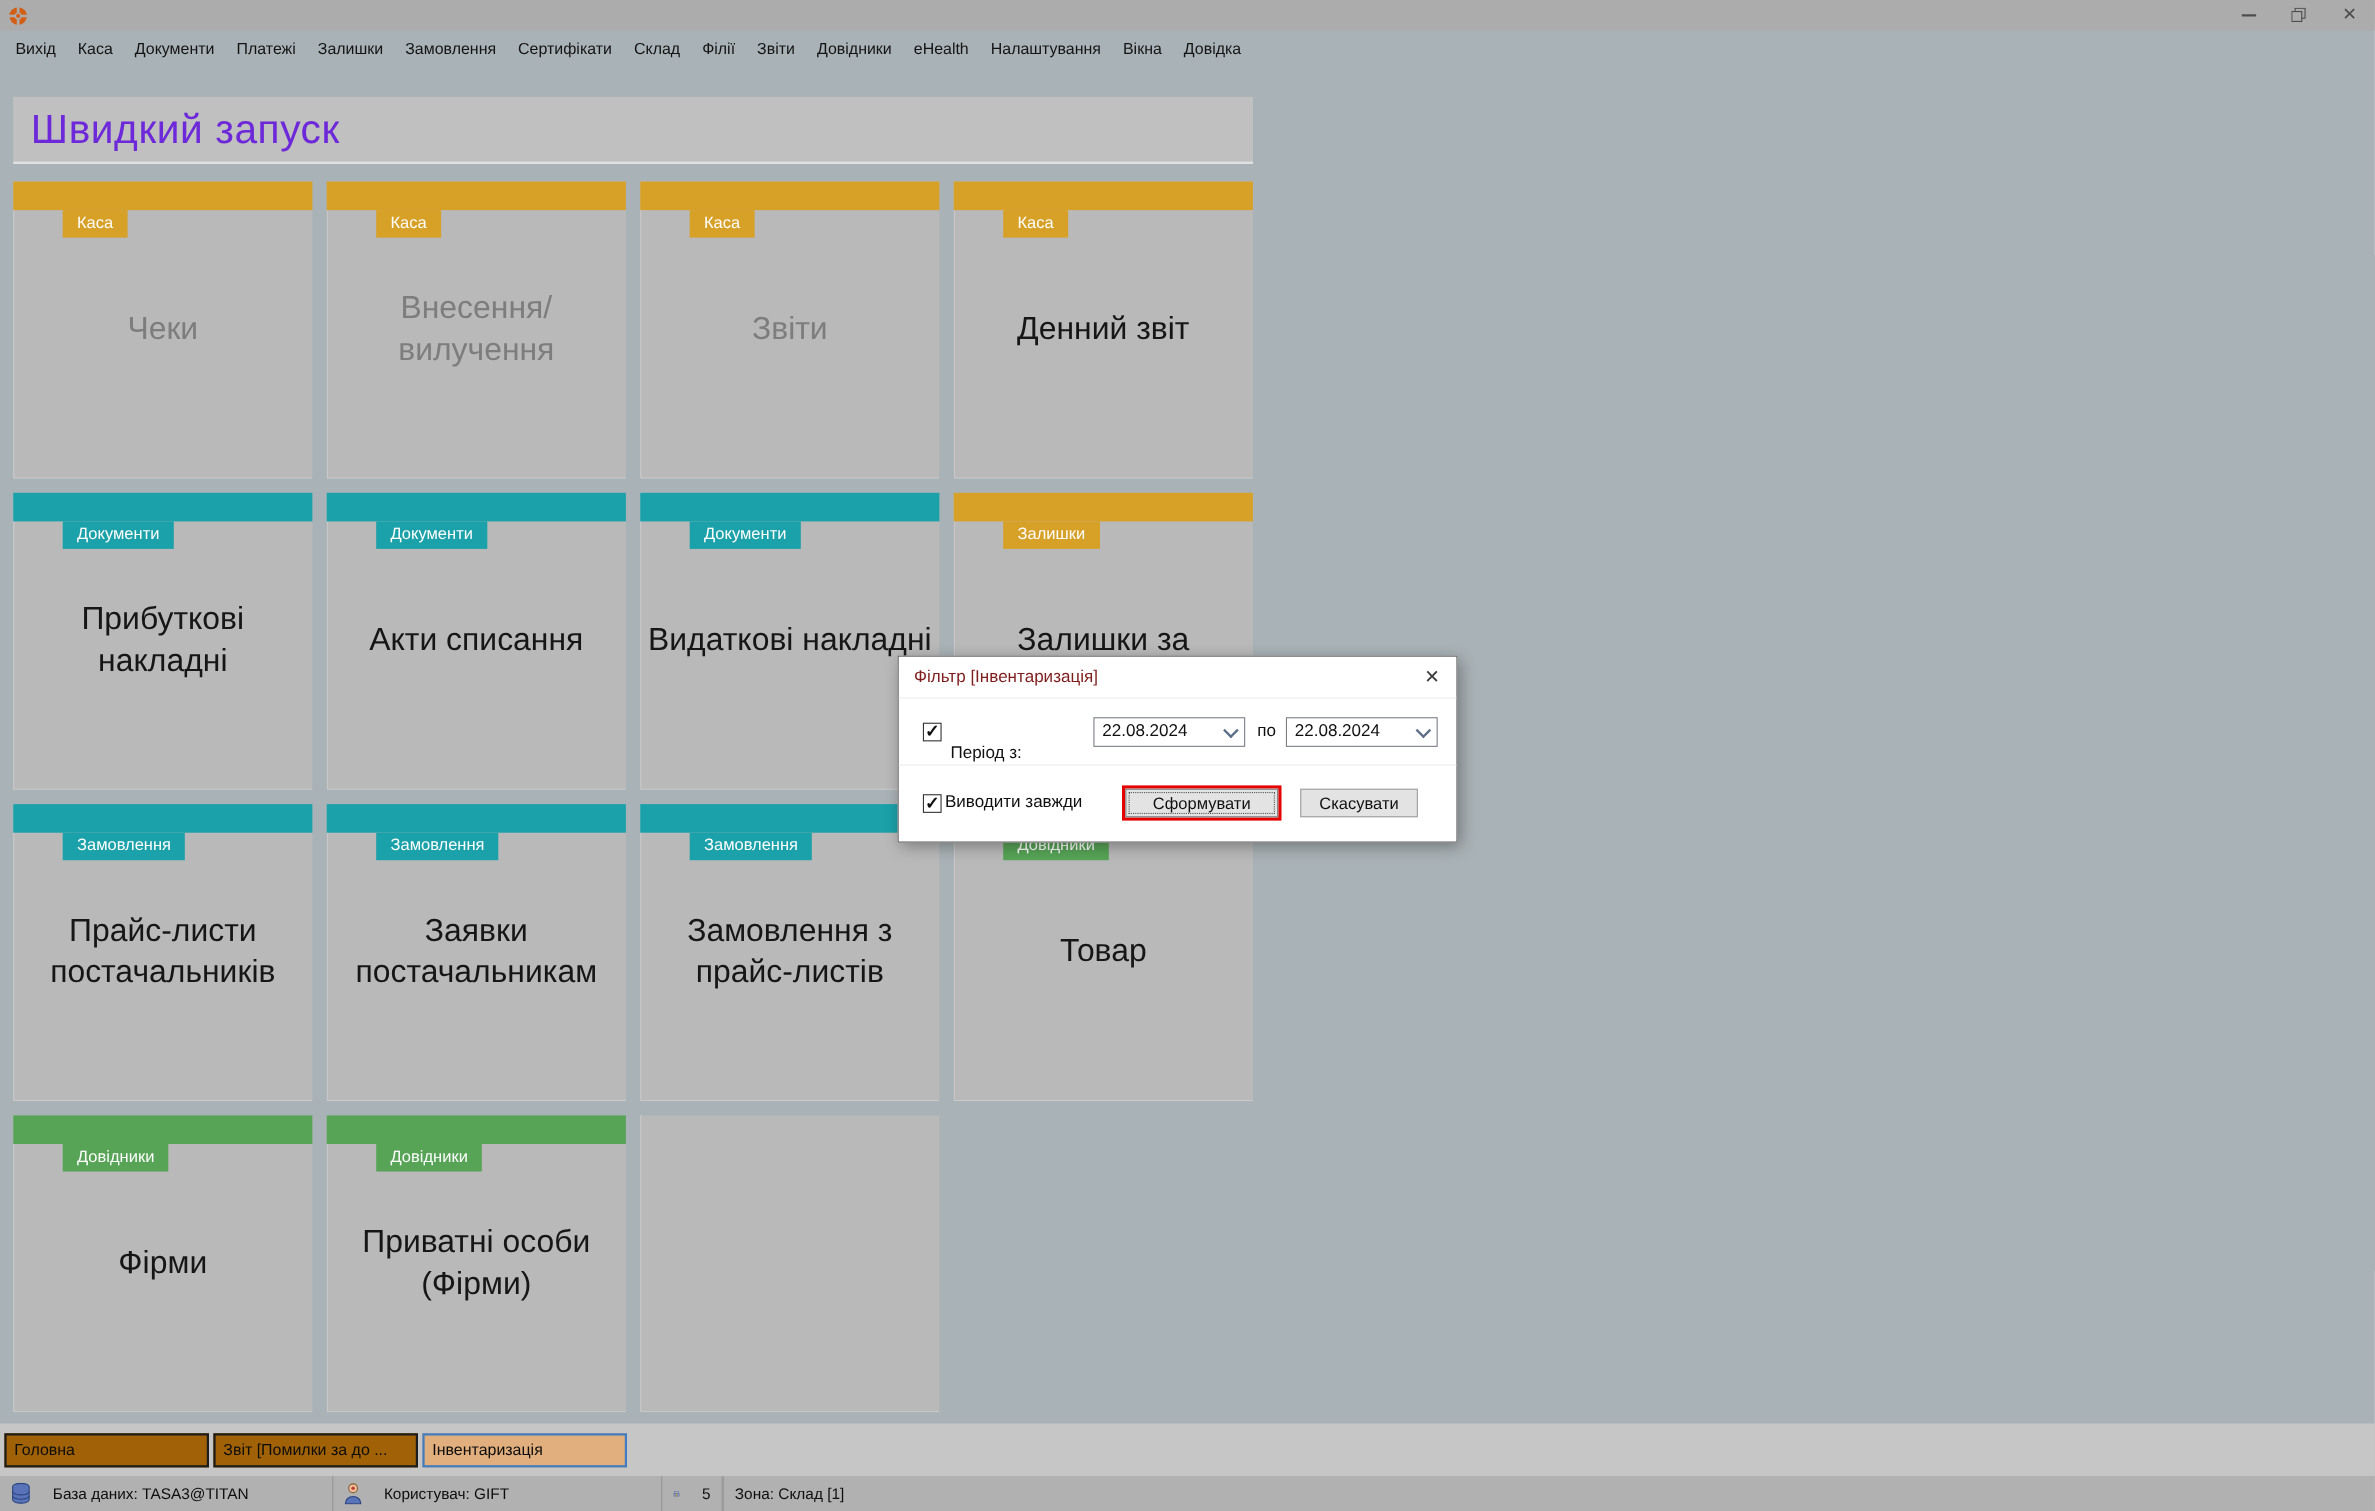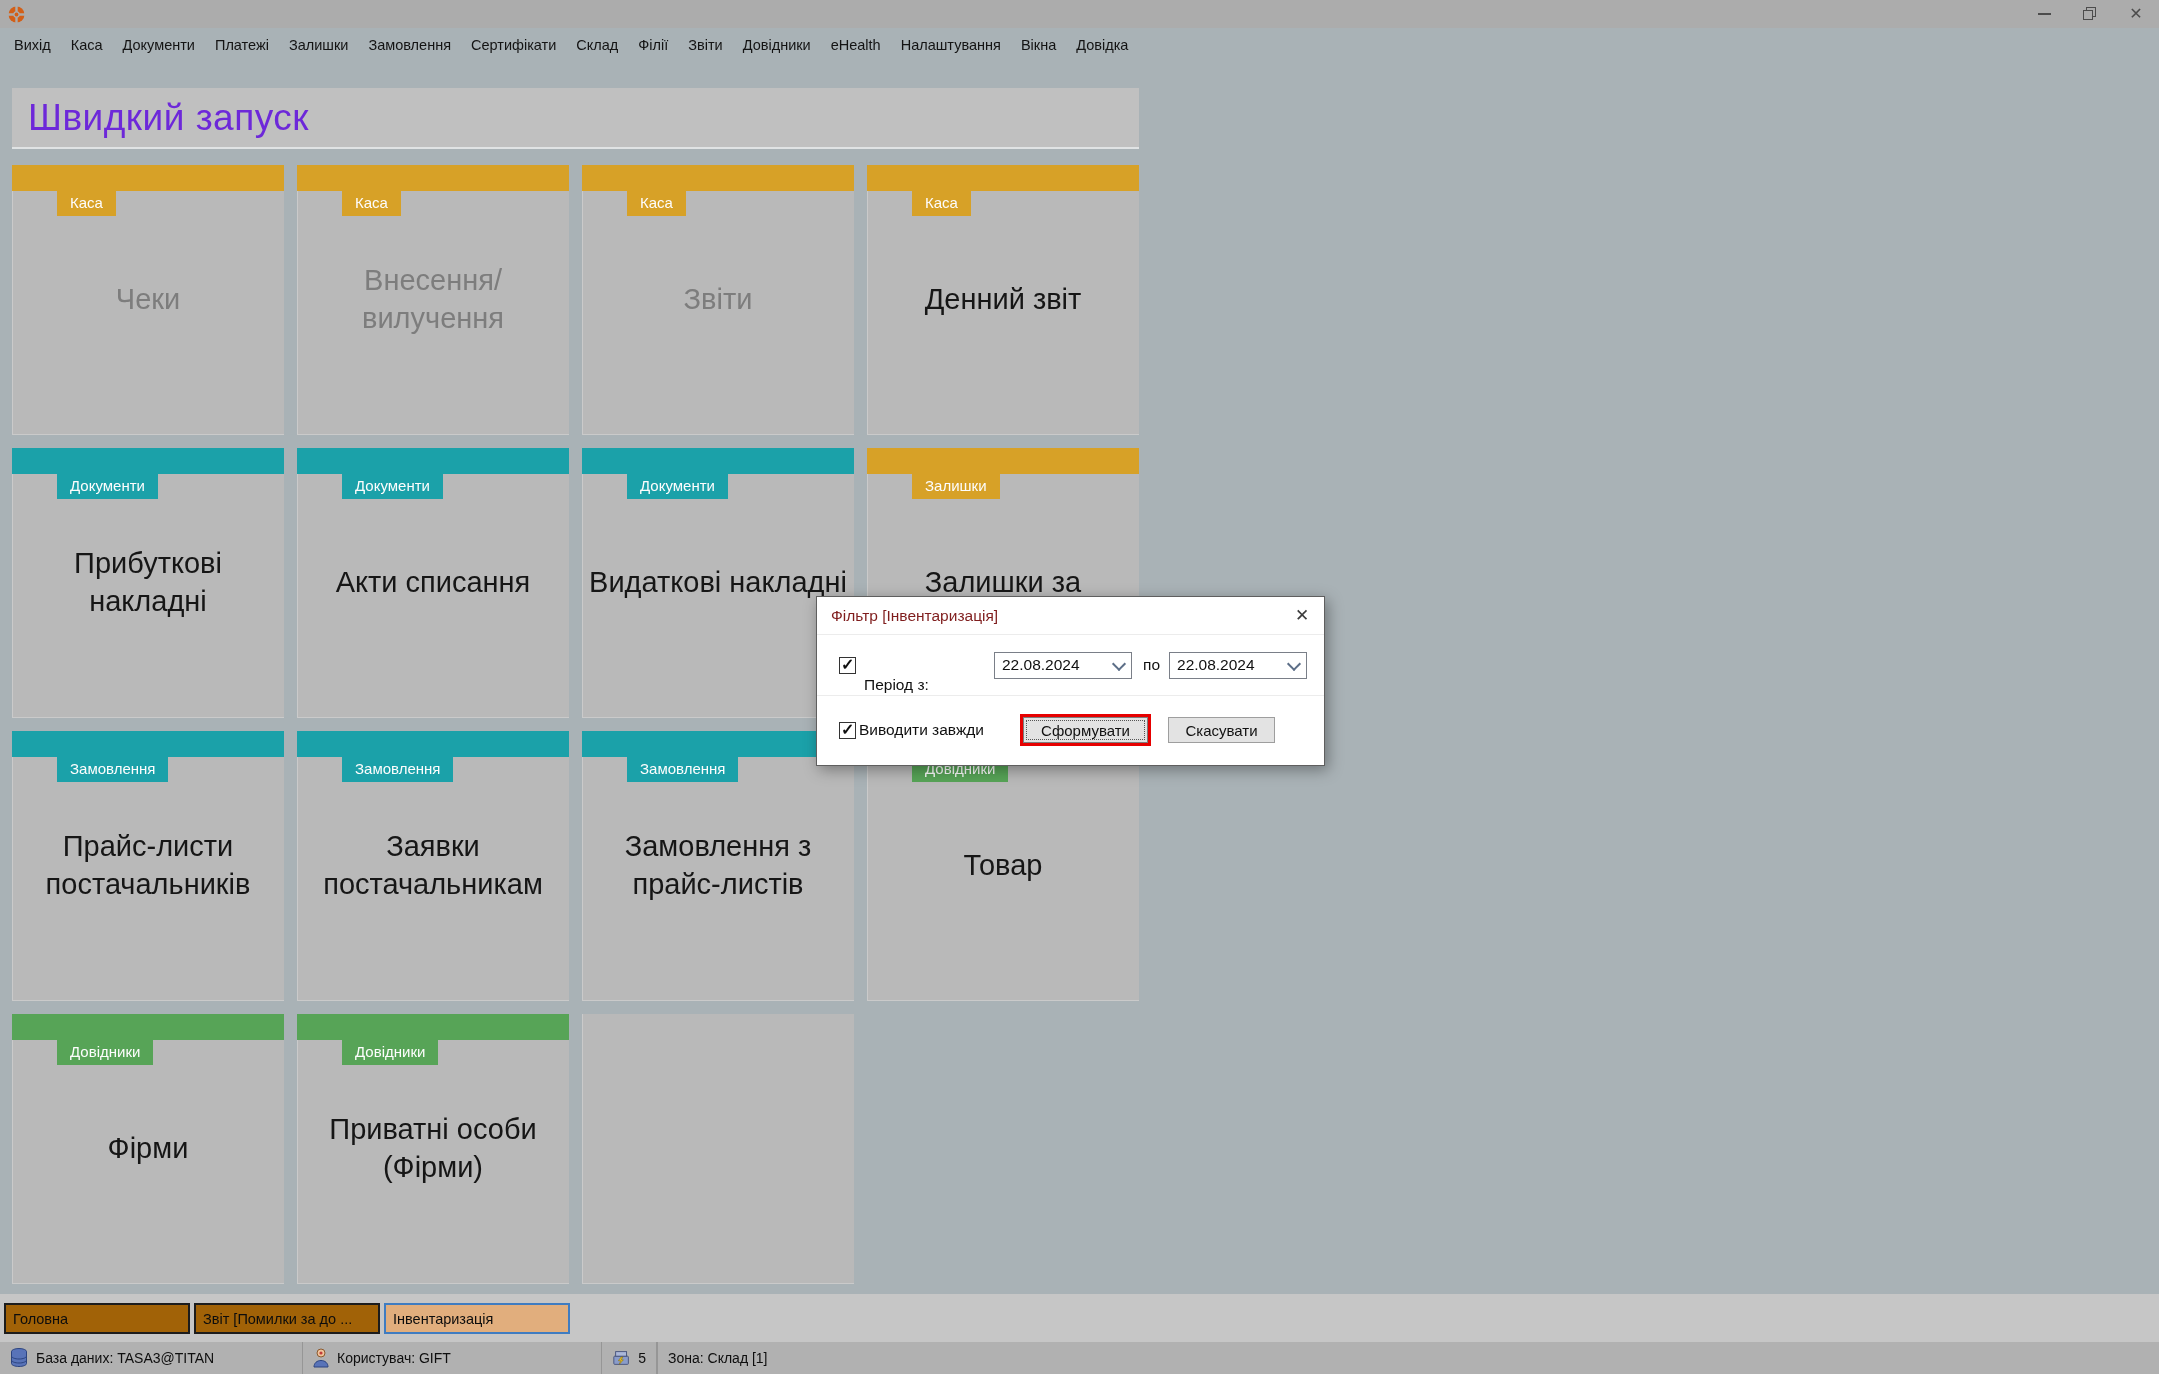--- a/index.html
+++ b/index.html
@@ -86,37 +86,37 @@
   .combo .chev-box{width:24px;display:flex;align-items:center;justify-content:center;}
   .chev{width:8px;height:8px;border-right:2px solid #5c6e87;border-bottom:2px solid #5c6e87;
     transform:rotate(45deg);margin-bottom:3px;}
   .lbl-po{margin:0 9px 0 11px;}
   .lbl-always{margin-left:3px;width:142px;}
   .red-wrap{border:3px solid #e60000;margin-left:19px;line-height:0;}
   .btn{
     height:26px;background:#e3e3e3;border:1px solid #9e9e9e;font-size:15px;color:#111;
     font-family:"Liberation Sans",sans-serif;cursor:pointer;box-sizing:border-box;
   }
-  .btn-submit{width:125px;outline:1px dotted #555;outline-offset:-4px;border-color:#7d7d7d;}
+  .btn-submit{width:139px;outline:1px dotted #555;outline-offset:-4px;border-color:#7d7d7d;}
   .btn-cancel{width:107px;margin-left:17px;}
   
   .tabstrip{position:absolute;left:0;top:1294px;width:100%;height:48px;background:#c6c6c6;}
   .tab-bar{position:absolute;left:4px;top:9px;display:flex;gap:4px;}
   .tab{
     width:186px;height:31px;box-sizing:border-box;background:#a16207;border:2px solid #1c1c1c;
     font-size:14.5px;color:#0d0d0d;display:flex;align-items:center;padding-left:7px;
     white-space:nowrap;overflow:hidden;cursor:pointer;
   }
   .tab.active{background:#e1ae7d;border-color:#3f7cc1;}
   
   .statusbar{
     position:absolute;left:0;top:1342px;width:100%;height:32px;background:#b1b1b1;
     display:flex;align-items:center;font-size:14px;color:#0e0e0e;
   }
-  .sb-sec{display:flex;align-items:center;gap:8px;padding:0 10px;height:100%;box-sizing:border-box;flex:0 0 auto;}
+  .sb-sec{display:flex;align-items:center;gap:20px;padding:0 10px;height:100%;box-sizing:border-box;flex:0 0 auto;}
   .sb-sep{width:1px;height:100%;background:#969696;flex:0 0 auto;}
   .w302{width:302px;} .w298{width:298px;} .w54{width:54px;} .w488{width:488px;}
   .sb-text{white-space:nowrap;}
 </style>
 </head>
 <body>
 
 <div class="screen">
 
   <div class="titlebar">

